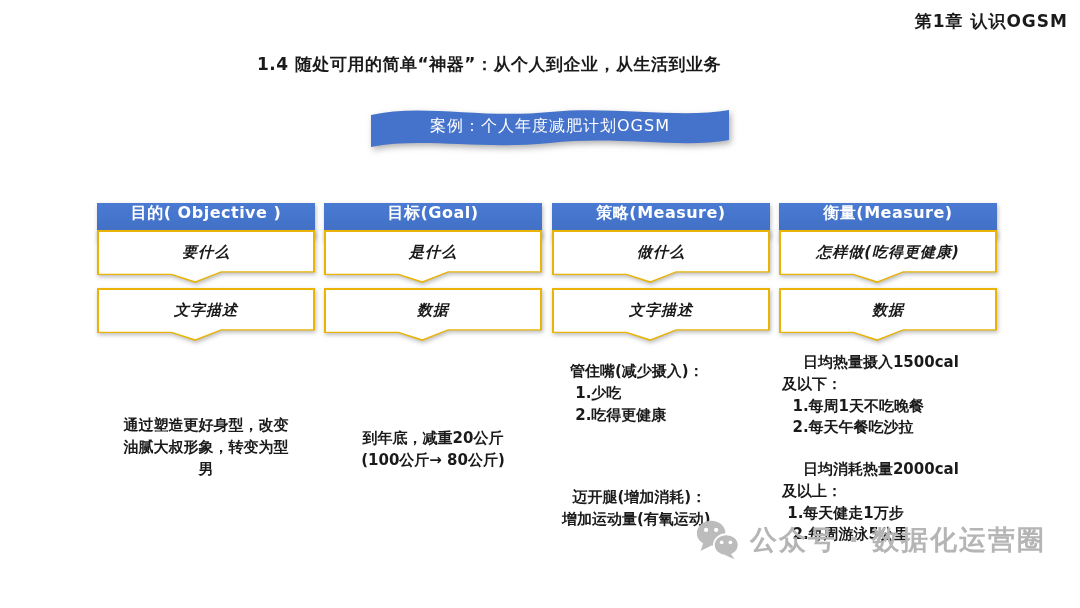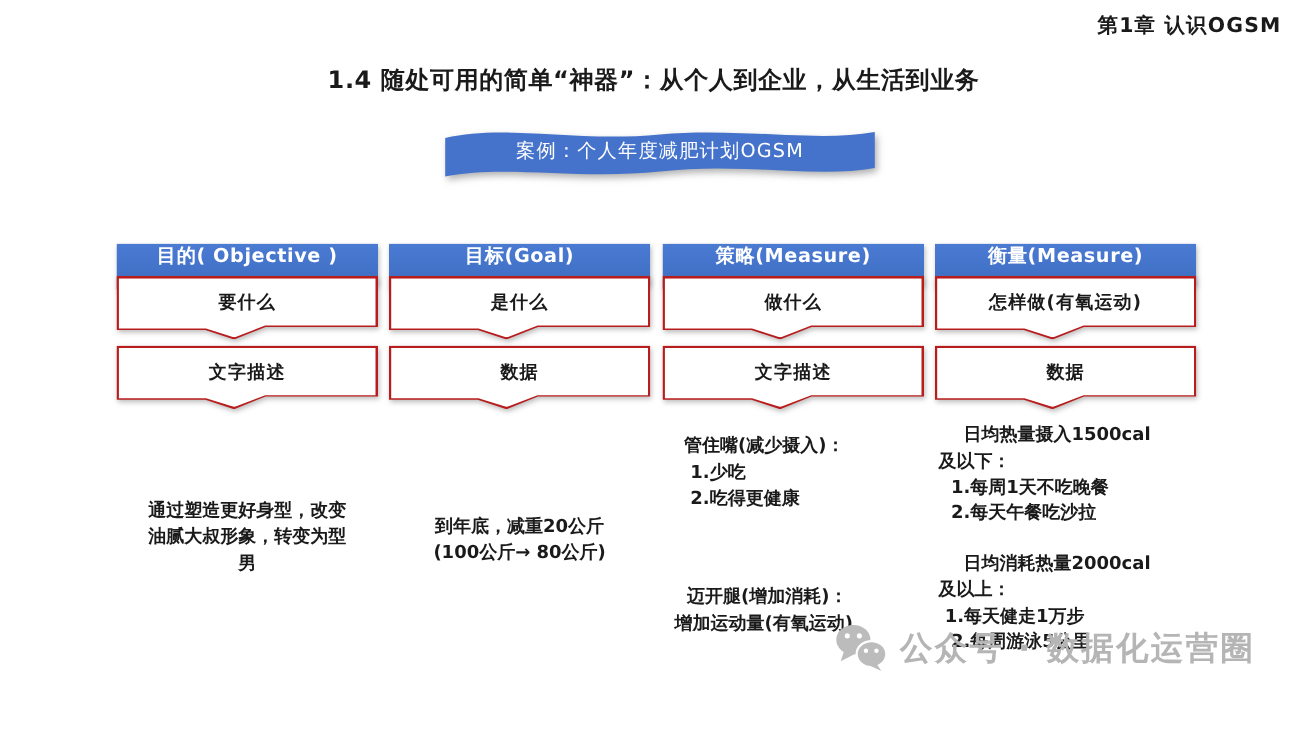--- a/index.html
+++ b/index.html
@@ -4,42 +4,43 @@
 <style>
   html,body{margin:0;padding:0;background:#ffffff;}
   .slide{
     position:relative;width:1080px;height:608px;background:#ffffff;overflow:hidden;
     font-family:"DejaVu Sans","Liberation Sans",sans-serif;color:#1f1f1f;
   }
   .chapter{
     position:absolute;top:10px;right:12px;font-size:17px;font-weight:700;color:#1a1a1a;letter-spacing:1px;
   }
   .title{
-    position:absolute;top:53px;left:257px;font-size:20px;font-weight:700;color:#1a1a1a;letter-spacing:.5px;margin-left:16px;
+    position:absolute;top:53px;left:257px;font-size:17px;font-weight:700;color:#1a1a1a;letter-spacing:.5px;
   }
   
   .banner{position:absolute;left:366px;top:101px;width:368px;height:54px;filter:drop-shadow(2px 3px 3px rgba(110,110,110,.55));}
   .banner svg{position:absolute;inset:0;width:100%;height:100%;}
   .banner-text{
     position:absolute;left:0;right:0;top:15px;text-align:center;
     color:#ffffff;font-size:16px;font-weight:400;letter-spacing:1px;
   }
   
   .col{position:absolute;top:175px;width:218px;height:420px;}
   .shape-wrap{position:absolute;left:0;width:218px;filter:drop-shadow(1.5px 2.5px 2px rgba(120,120,120,.5));}
   .hdr{
     position:relative;height:47px;width:100%;
     background:linear-gradient(180deg,#4a7ad2 0%,#4170c6 60%,#3c67b9 100%);
     clip-path:polygon(0 0,100% 0,100% 74%,55% 100%,0 80%);
     display:flex;align-items:flex-start;justify-content:center;margin-top:28px;
   }
   .hdr span{color:#ffffff;font-size:16px;font-weight:700;padding-bottom:10px;letter-spacing:.5px;}
   .wbox-outer{
-    position:relative;height:53px;width:100%;background:#b91c1c;
+    position:relative;height:53px;width:100%;background:#eab308;
     clip-path:polygon(0 0,100% 0,100% 80%,57% 80%,45% 100%,34% 85%,0 85%);
+    font-style:italic;
   }
   .wbox-inner{
     position:absolute;inset:1.8px;background:#ffffff;
     clip-path:polygon(0 0,100% 0,100% 80%,57% 80%,45% 100%,34% 85%,0 85%);
     display:flex;align-items:center;justify-content:center;
   }
   .wbox-inner span{color:#1a1a1a;font-size:15px;font-weight:700;padding-bottom:9px;letter-spacing:1px;}
   .row2{top:55px;}
   .row3{top:113px;}
   
@@ -146,21 +147,21 @@
 
   <div class="col" style="left:779px">
     <div class="shape-wrap" style="top:0">
       <div class="hdr">
           <span>衡量(Measure)</span>
         </div>
     </div>
     <div class="shape-wrap row2">
       <div class="wbox-outer">
           <div class="wbox-inner">
-            <span>怎样做(有氧运动)</span>
+            <span>怎样做(吃得更健康)</span>
           </div>
         </div>
     </div>
     <div class="shape-wrap row3">
       <div class="wbox-outer">
           <div class="wbox-inner">
             <span>数据</span>
           </div>
         </div>
     </div>

